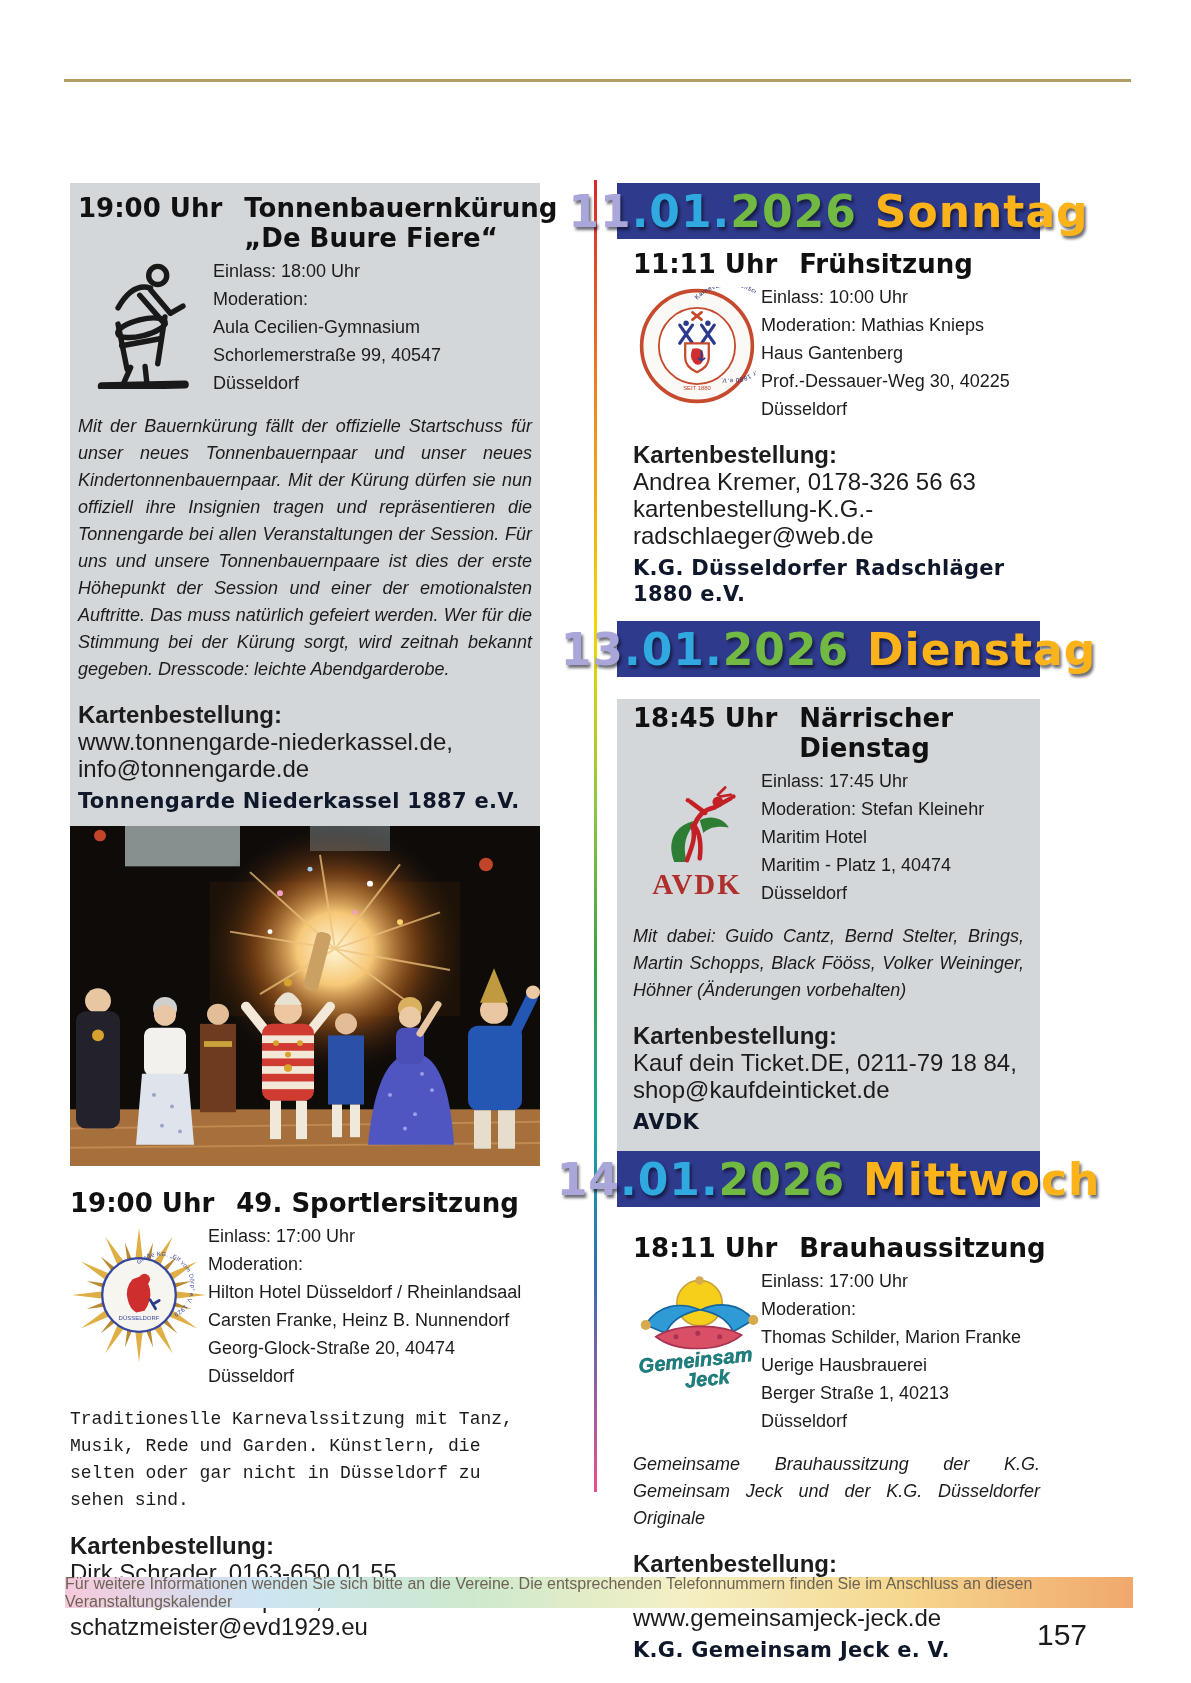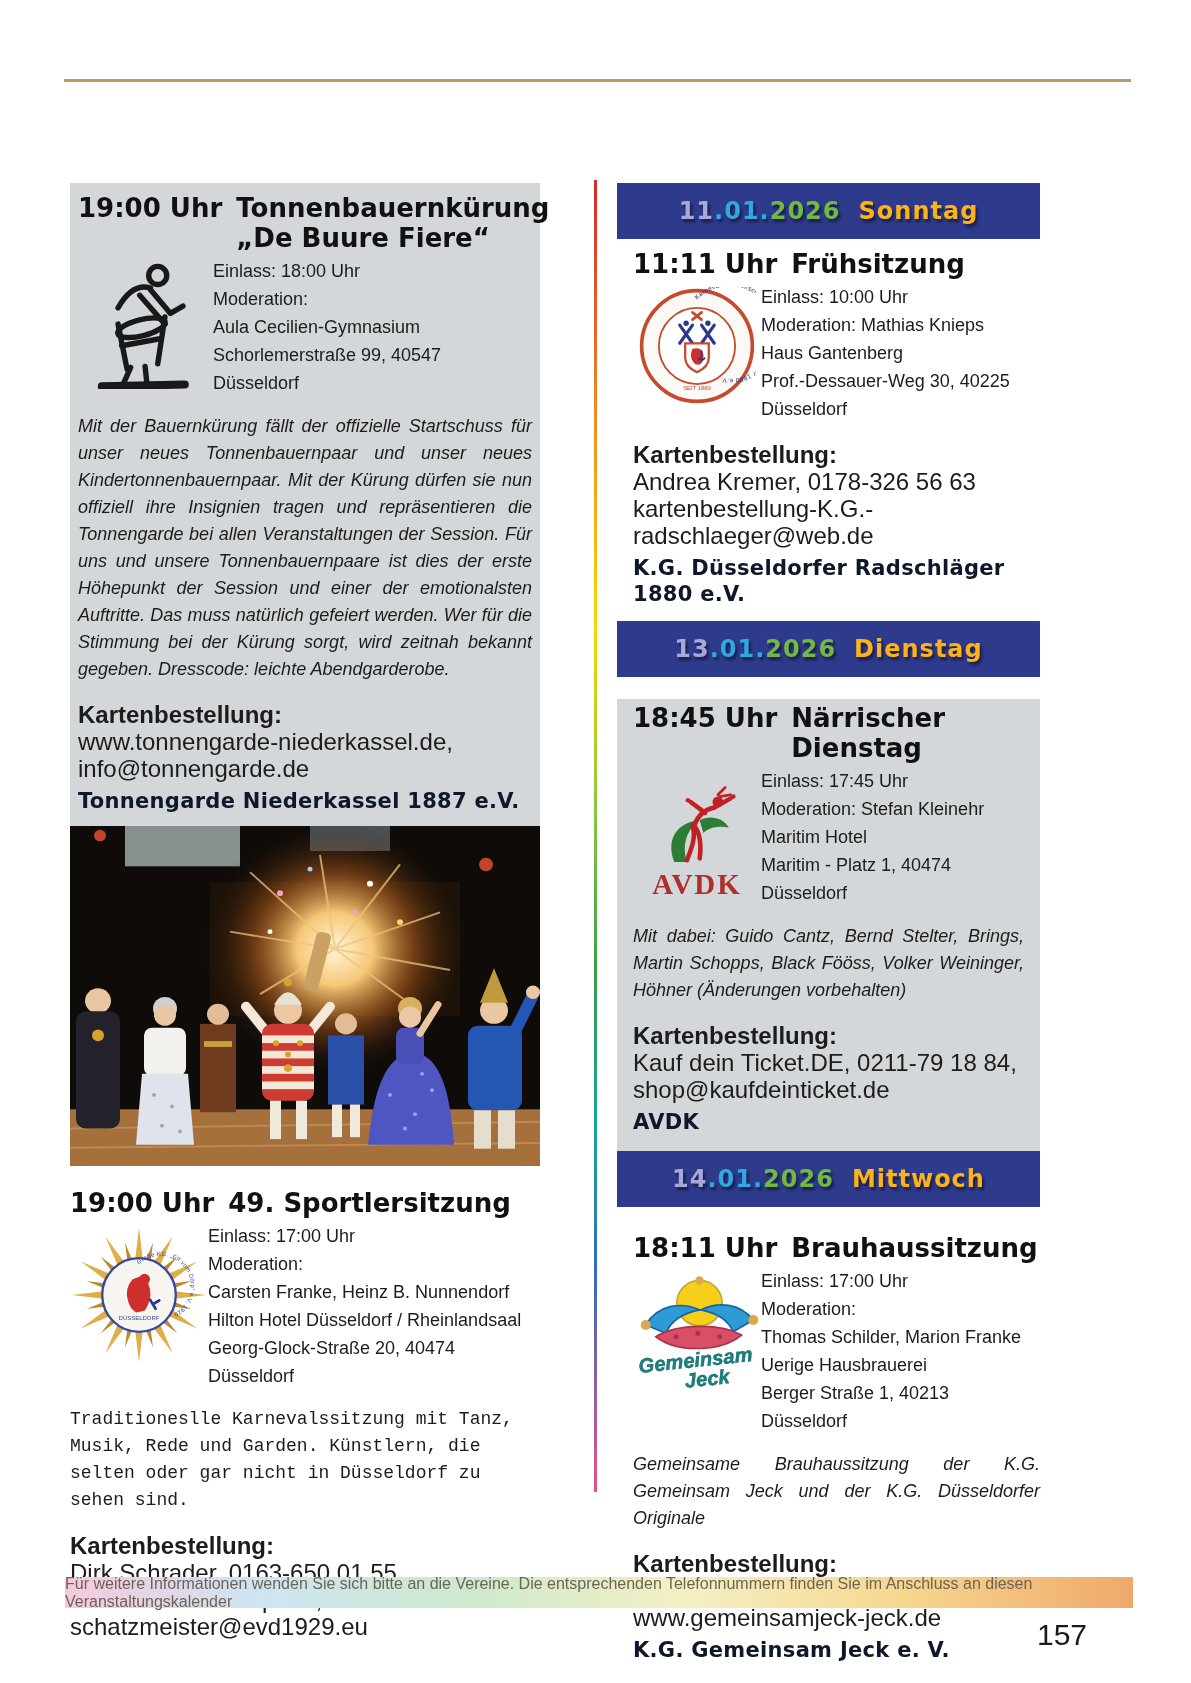--- a/index.html
+++ b/index.html
@@ -18,36 +18,36 @@
 
   
   .col-left  { position:absolute; left:70px;  top:183px; width:470px; }
   .col-right { position:absolute; left:617px; top:183px; width:423px; }
   .divider { position:absolute; left:594px; top:180px; width:3px; height:1312px;
     background:linear-gradient(180deg,#d9262c 0%,#ef8d1f 18%,#f5d800 34%,#8cc63f 48%,#3aa047 60%,#18a79b 72%,#2e6fb8 83%,#ec4f8f 100%); }
 
   
   .gray { background:#d3d7d9; }
   .block-pad { padding:10px 8px 12px 8px; box-sizing:border-box; }
-  .etitle { display:flex; gap:14px; font-family:"DejaVu Sans", sans-serif; font-weight:bold;
+  .etitle { display:flex; gap:22px; font-family:"DejaVu Sans", sans-serif; font-weight:bold;
             font-size:26px; line-height:30px; color:#111; }
   .etitle .t-time { white-space:nowrap; }
   .logo-row { display:flex; margin-top:4px; }
   .logo-col { flex:0 0 135px; display:flex; justify-content:center; align-items:flex-start; padding-top:4px; }
   .details { font-size:18px; line-height:28px; color:#1c1c1c; }
   .desc { font-size:18px; line-height:27px; text-align:justify; margin-top:16px; }
   .it { font-style:italic; }
   .tickets { margin-top:18px; font-size:24px; line-height:27px; }
   .tlabel { font-weight:bold; }
   .club { margin-top:6px; color:#0f172a; font-weight:bold; font-size:21px; line-height:26px;
           font-family:"DejaVu Sans", sans-serif; letter-spacing:0.3px; }
 
   
   .date-banner { height:56px; background:#2e3a8c; display:flex; align-items:center; justify-content:center;
-    font-family:"DejaVu Sans", sans-serif; font-weight:bold; font-size:24px; letter-spacing:1px;
+    font-family:"DejaVu Sans", sans-serif; font-weight:bold; font-size:44px; letter-spacing:1px;
     text-shadow:2px 3px 3px rgba(10,10,25,0.6); }
   .dp1 { color:#a9a7d9; } .dp2 { color:#30a8e0; } .dp3 { color:#72b944; }
   .dday { color:#fcb31a; margin-left:18px; }
 
   .avdk-text { font-family:"Liberation Serif", serif; font-weight:bold; color:#ae2f2b;
                font-size:29px; letter-spacing:2px; margin-top:2px; text-align:center; }
 
   
   .stage-photo { display:block; width:470px; height:340px; }
 
@@ -261,22 +261,22 @@
               <path d="M68 58 q-9 10 -5 23 q2 9 9 13 l9 -2 q8 -11 6 -23 q-2 -10 -11 -14 Z" fill="#cf2e2e"></path>
               <circle cx="81" cy="58" r="6" fill="#cf2e2e"></circle>
               <path d="M87 80 l6 10 m-3 -5 l7 -4" stroke="#2d3a8c" stroke-width="3" fill="none" stroke-linecap="round"></path>
               <text x="75" y="102" text-anchor="middle" font-size="6.5" fill="#37479e">DÜSSELDORF</text>
             </g>
           </svg>
         </div>
         <div class="details">
           <div>Einlass: 17:00 Uhr</div>
           <div>Moderation:</div>
+          <div>Hilton Hotel Düsseldorf / Rheinlandsaal</div>
           <div>Carsten Franke, Heinz B. Nunnendorf</div>
-          <div>Hilton Hotel Düsseldorf / Rheinlandsaal</div>
           <div>Georg-Glock-Straße 20, 40474 Düsseldorf</div>
         </div>
       </div>
       <div class="desc" style="text-align:left;font-family:Liberation Mono, monospace;">Traditioneslle Karnevalssitzung mit Tanz, Musik, Rede und Garden. Künstlern, die selten oder gar nicht in Düsseldorf zu sehen sind.</div>
       <div class="tickets">
         <div class="tlabel">Kartenbestellung:</div>
         <div>Dirk Schrader, 0163-650 01 55,</div>
         <div>www.elf-vom-doerp.eu/, schatzmeister@evd1929.eu</div>
       </div>
     </div>

